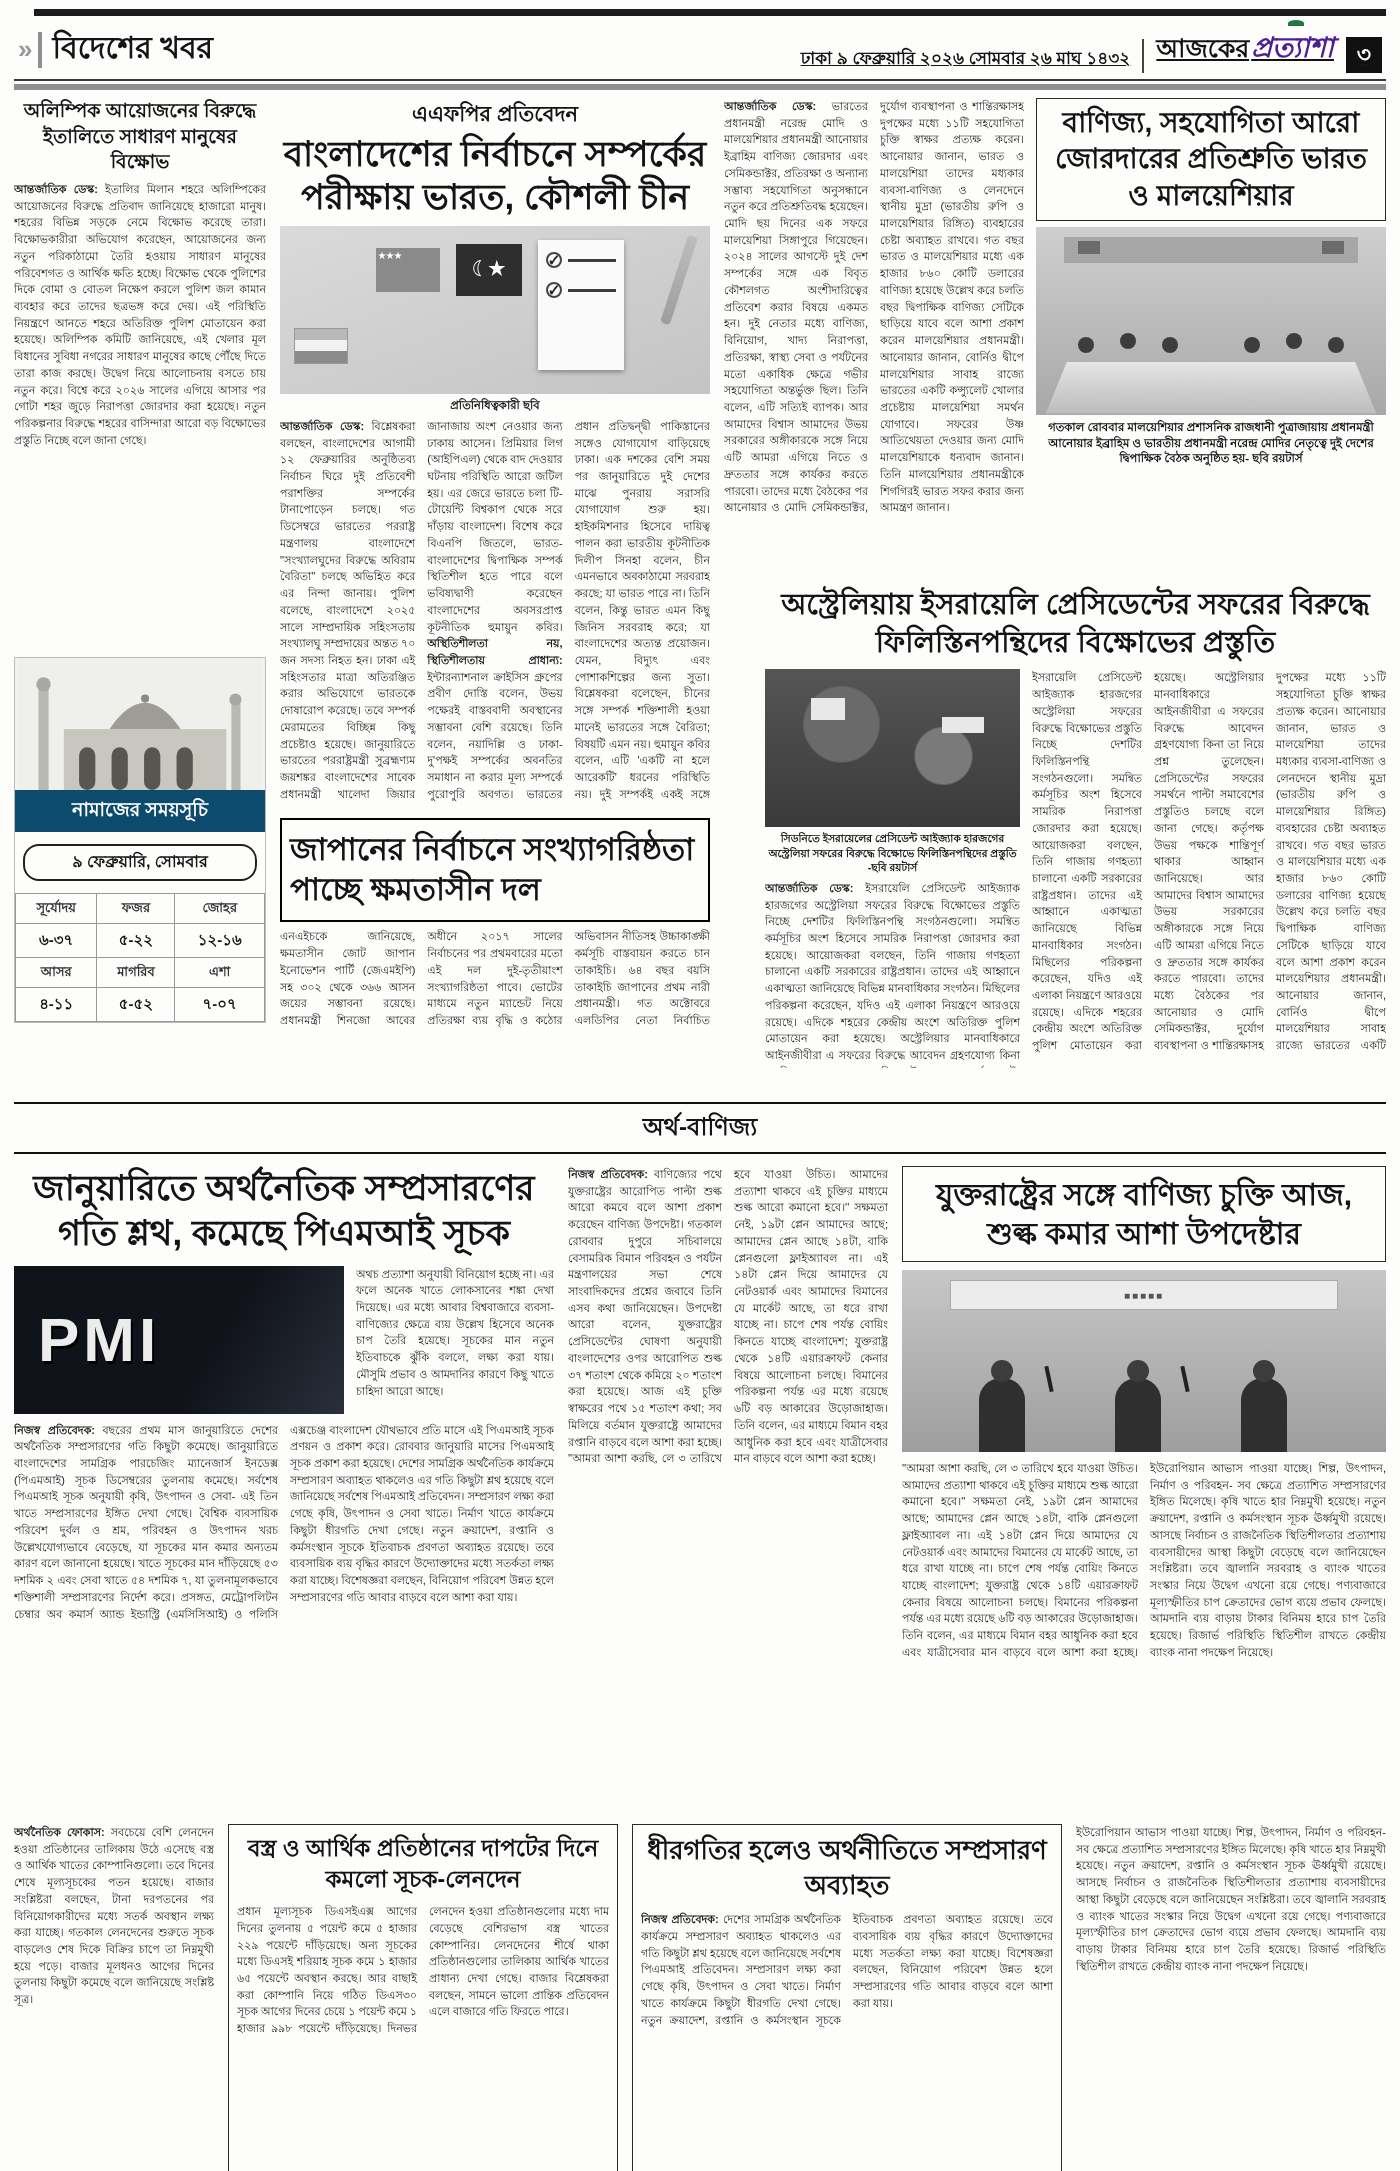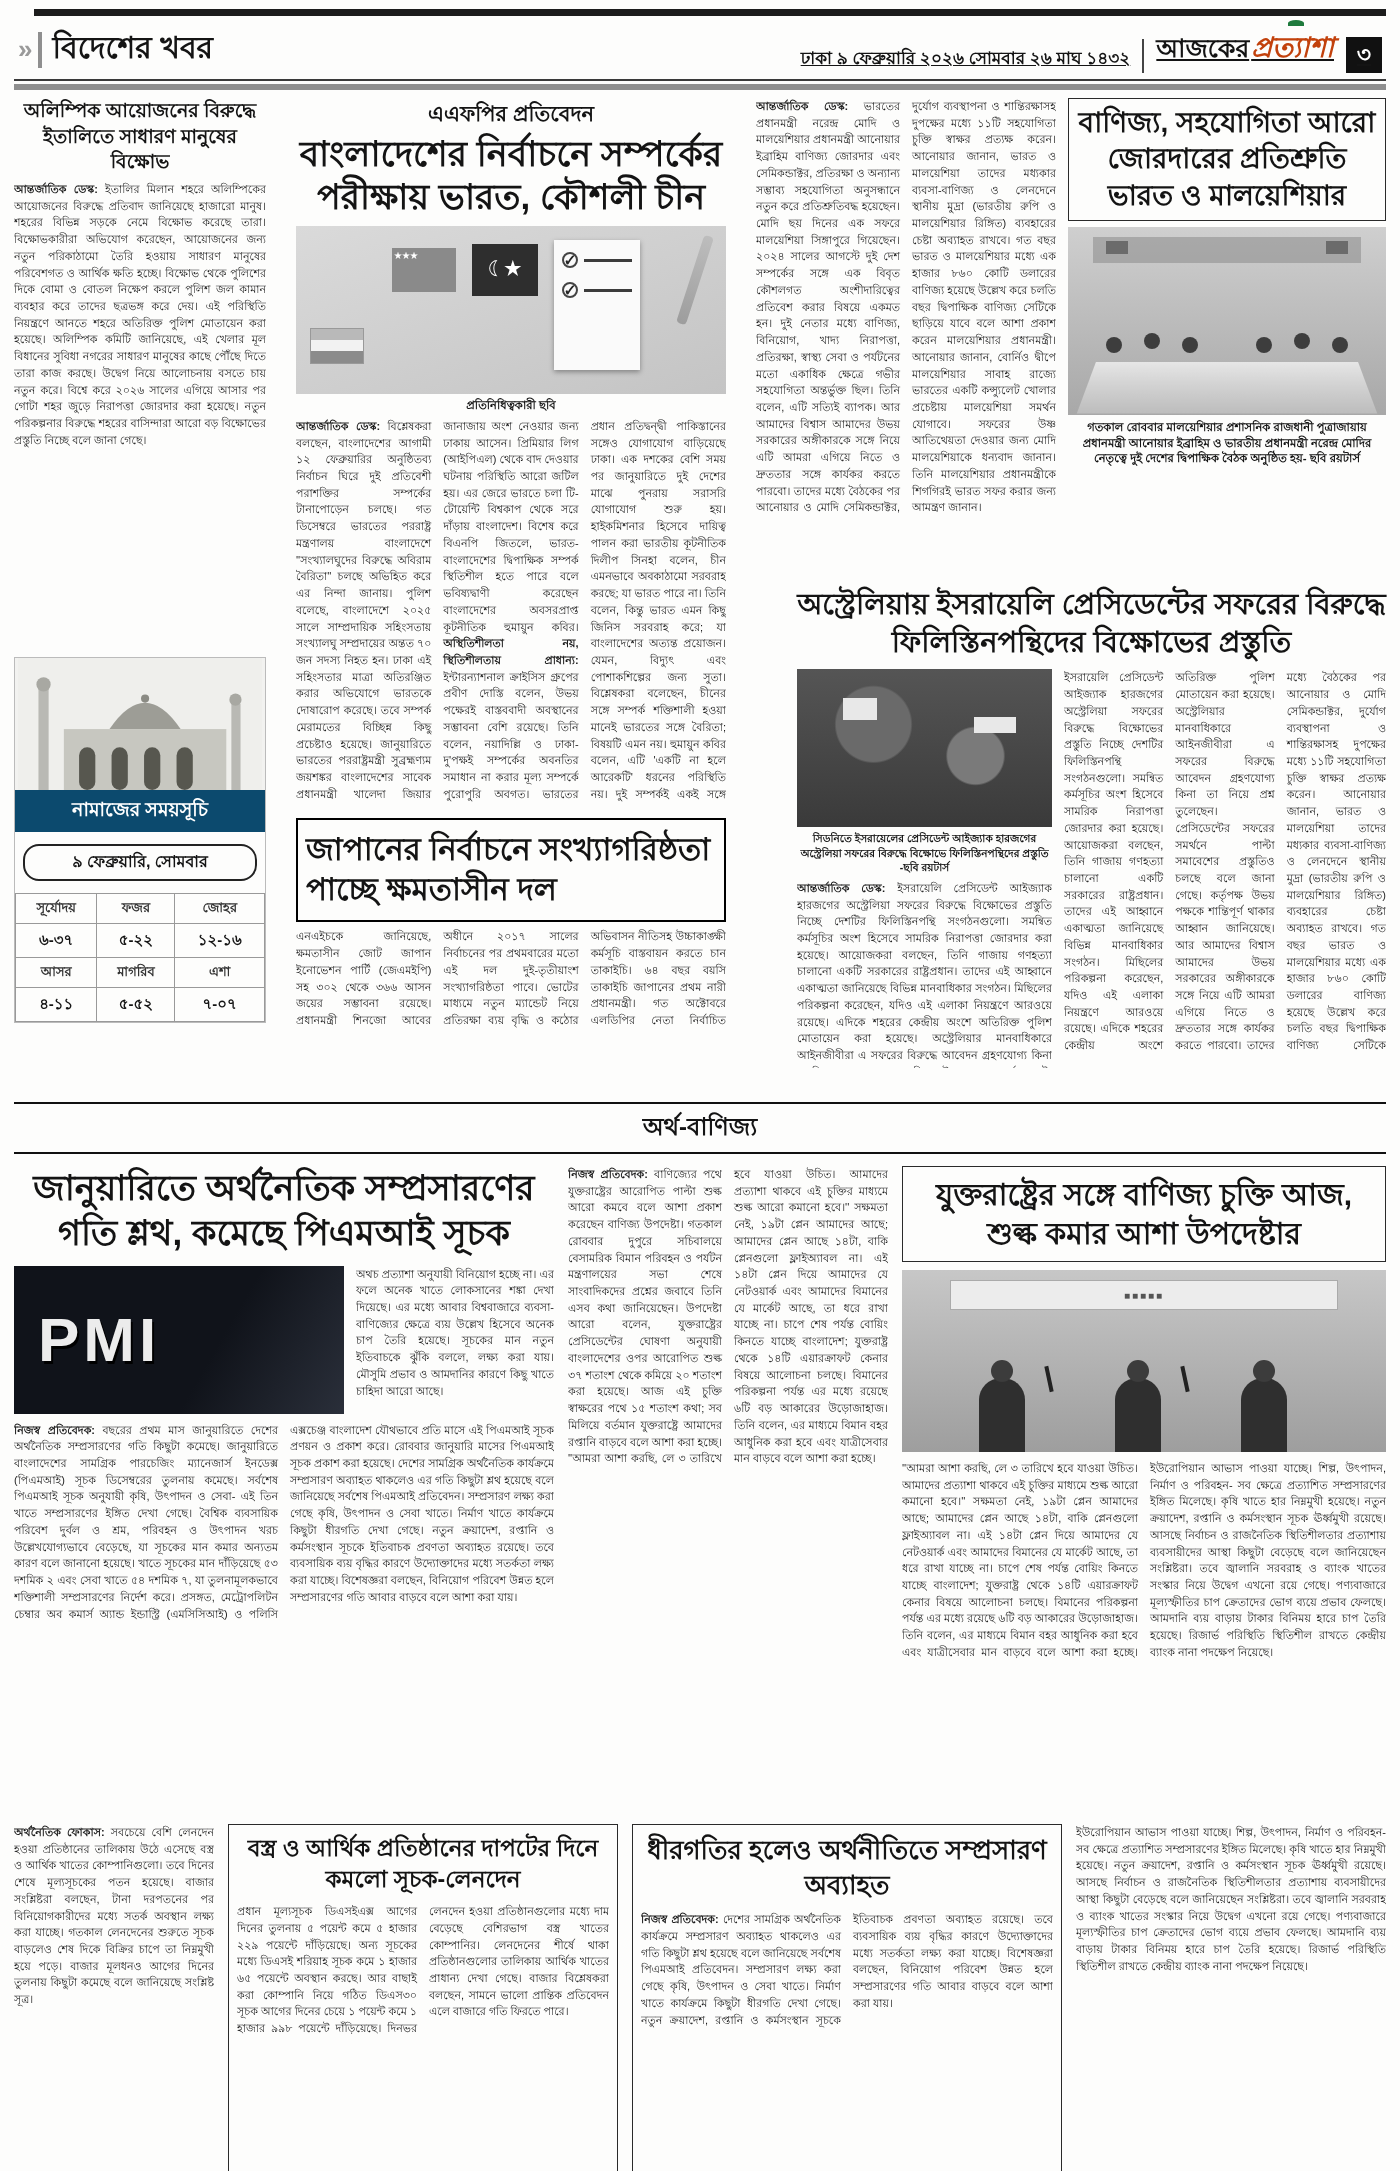--- a/index.html
+++ b/index.html
@@ -33,21 +33,21 @@
   .rule-thick { height:6px; background:#8f8f8f; margin: 3px 14px 0 14px; }
 
   
   .bodytext { font-size:11px; line-height:1.52; text-align:justify; color:#1d1d1d; overflow:hidden; }
   .bodytext b { font-weight:900; }
   .cols3 { column-count:3; column-gap:12px; }
   .cols2 { column-count:2; column-gap:12px; }
   .caption { font-size:11.5px; font-weight:700; text-align:center; line-height:1.35; }
 
   
-  .foreign { display:flex; gap:30px; padding:8px 14px 0 14px; height:1002px; overflow:hidden; }
+  .foreign { display:flex; gap:14px; padding:8px 14px 0 14px; height:1002px; overflow:hidden; }
   .colA { width:252px; flex:none; display:flex; flex-direction:column; }
   .colA h2 { font-size:19px; font-weight:900; text-align:center; line-height:1.35; margin-bottom:6px; }
   .colA .bodytext { height:468px; margin-bottom:8px; }
 
   .namaz { border:1px solid #bbb; }
   .mosque { display:block; width:100%; height:132px; background:#f2f2f0; }
   .namaz-banner { background:#0c4a6e; color:#fff; text-align:center; font-size:19px; font-weight:900; padding:5px 0; }
   .namaz-date { margin:12px 8px; border:2px solid #222; border-radius:16px; text-align:center; font-size:16px; font-weight:900; padding:3px 0; }
   .namaz-table { width:100%; border-collapse:collapse; }
   .namaz-table td { border:1px solid #999; text-align:center; padding:4px 2px; font-size:13px; }
@@ -143,21 +143,21 @@
       <span class="chev">»</span>
       <span class="mast-rule"></span>
       <h1 class="section-title">বিদেশের খবর</h1>
     </div>
     <div class="mast-right">
       <span class="dateline">ঢাকা ৯ ফেব্রুয়ারি ২০২৬ সোমবার ২৬ মাঘ ১৪৩২</span>
       <span class="vline"></span>
       <span class="logo">
         <span class="leaf" id="logo-leaf" style="background: rgb(31, 122, 61);"></span>
         <b class="lg-black">আজকের</b>
-        <em class="lg-red" id="logo-red" style="color: #c2410c;">প্রত্যাশা</em>
+        <em class="lg-red" id="logo-red" style="color: #4c1d95;">প্রত্যাশা</em>
       </span>
       <span class="pagenum">৩</span>
     </div>
   </header>
   <div class="rule-thin"></div>
   <div class="rule-thick"></div>
 
   <section class="foreign">
 
     <div class="colA">

